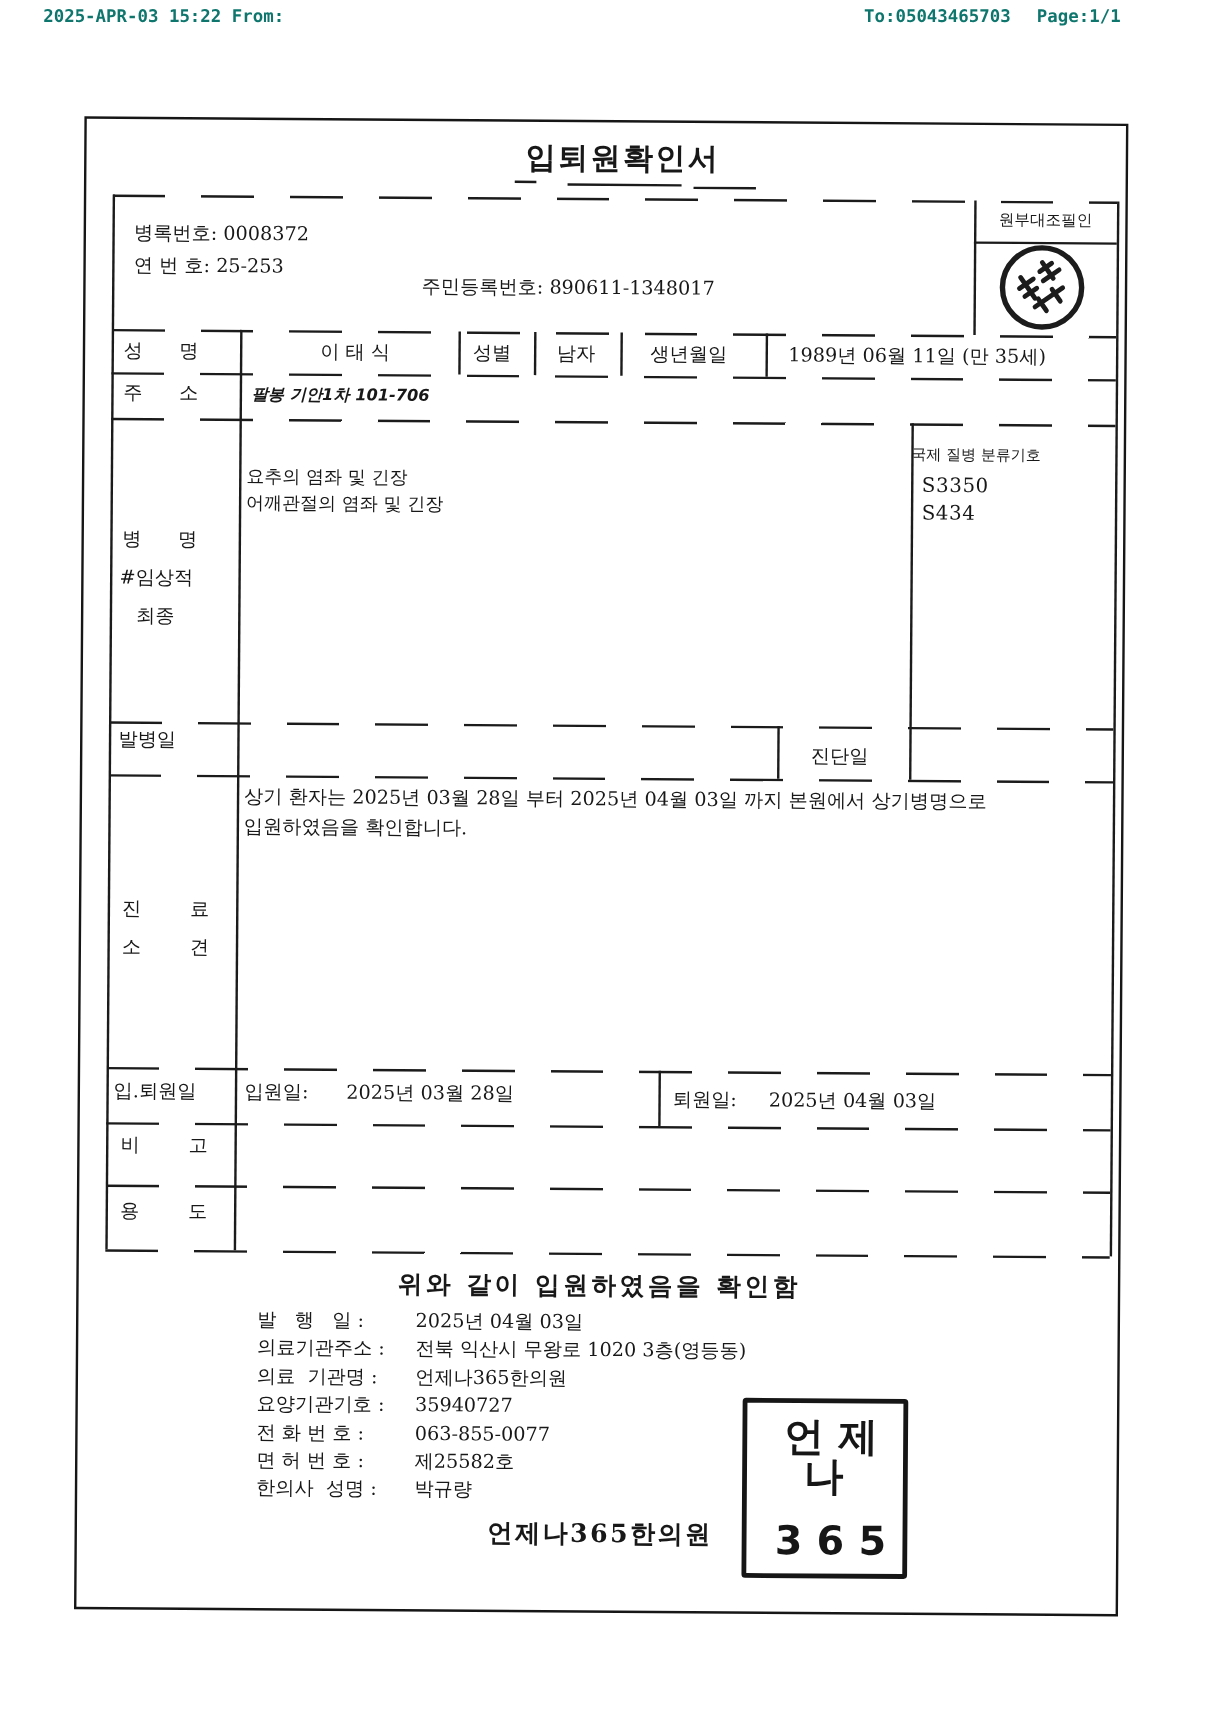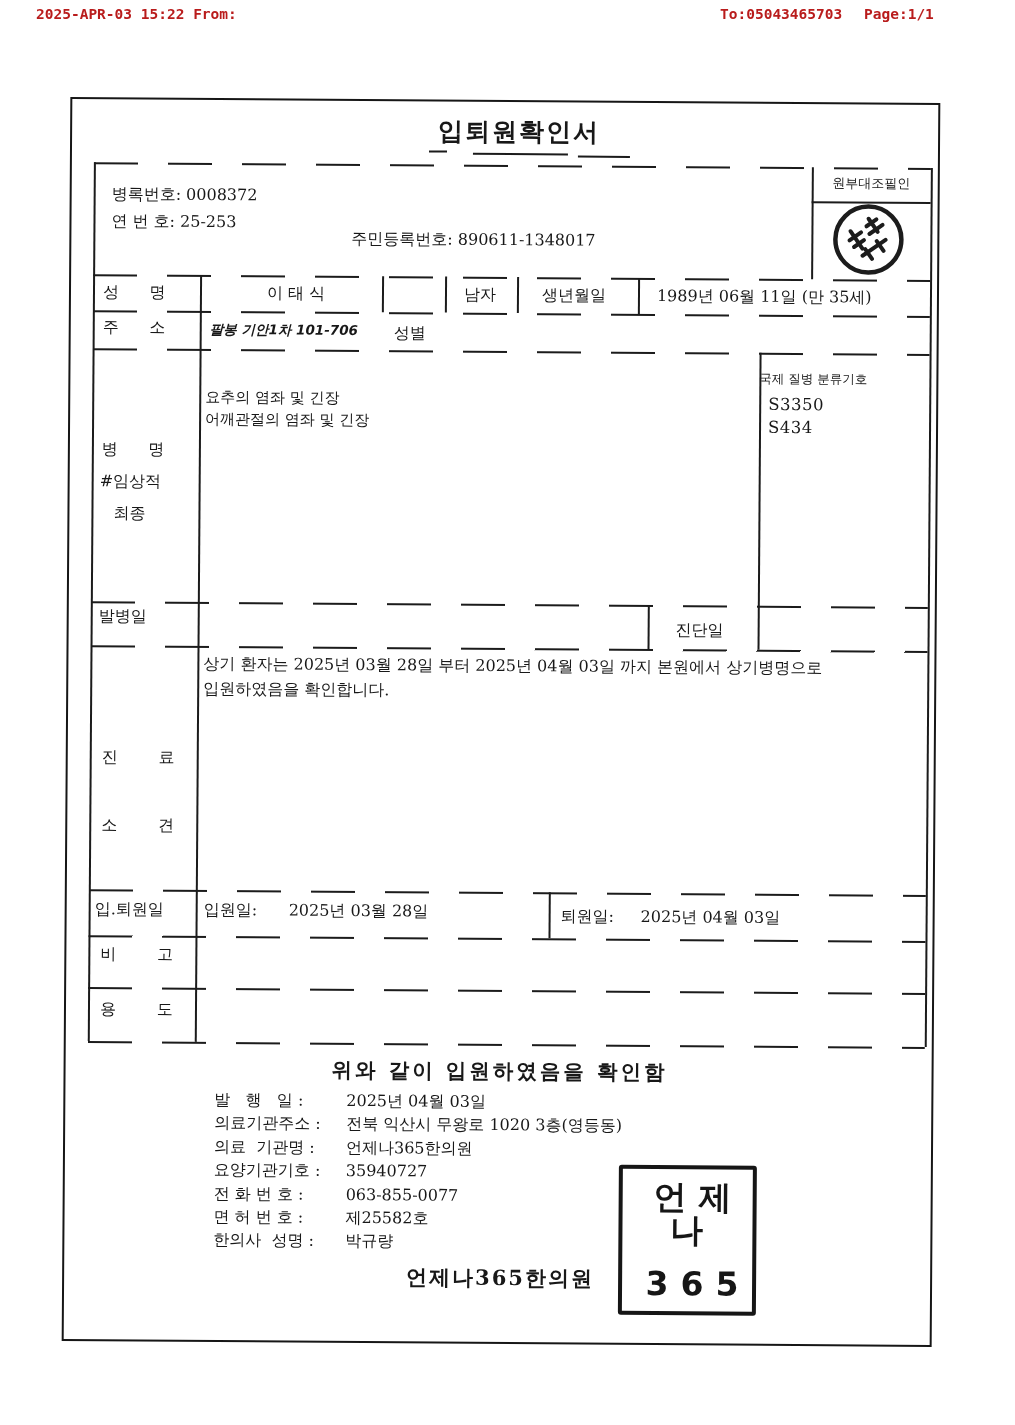--- a/index.html
+++ b/index.html
@@ -1,21 +1,21 @@
 <!DOCTYPE html>
 <html><head>
 <meta charset="utf-8">
 <style>
   html,body{margin:0;padding:0;background:#ffffff;}
   .page{position:relative;width:1015px;height:1425px;background:#fff;overflow:hidden;
         font-family:"DejaVu Serif","Liberation Serif",serif;color:#181818;}
   
   .fax{position:absolute;top:6px;left:0;width:100%;height:22px;
        font-family:"DejaVu Sans Mono","Liberation Mono",monospace;
-       font-size:14.5px;font-weight:600;color:#b91c1c;}
+       font-size:14.5px;font-weight:600;color:#0f766e;}
   .fax span{position:absolute;white-space:pre;}
   .fax .f-from{left:36px;}
   .fax .f-to{left:720px;}
   .fax .f-page{left:864px;}
   
   .doc{position:absolute;left:66px;top:100px;width:866px;height:1240px;
        border:2.5px solid #161616;transform:rotate(0.4deg);transform-origin:center;}
   
   .hline{position:absolute;height:2px;
          background:repeating-linear-gradient(90deg,#1b1b1b 0 44px,transparent 44px 74px);}
@@ -100,21 +100,21 @@
         </g>
       </svg>
     </div>
 
     <div class="t" style="left:40px;top:85px;"><span>병록번호:</span> <span>0008372</span></div>
     <div class="t" style="left:40px;top:112px;"><span>연 번 호:</span> <span>25-253</span></div>
     <div class="t" style="left:280px;top:128px;"><span>주민등록번호:</span> <span>890611-1348017</span></div>
 
     <div class="t" style="left:32px;top:183px;">성      명</div>
     <div class="t" style="left:196px;top:183px;letter-spacing:5px;">이태식</div>
-    <div class="t" style="left:323px;top:183px;margin-top:39px;">성별</div>
+    <div class="t" style="left:323px;top:183px;">성별</div>
     <div class="t" style="left:393px;top:183px;">남자</div>
     <div class="t" style="left:471px;top:183px;">생년월일</div>
     <div class="t" style="left:586px;top:183px;">1989년 06월 11일 (만 35세)</div>
 
     <div class="t" style="left:32px;top:218px;">주      소</div>
     <div class="t addr-val" style="left:139px;top:221px;font-style:italic;">팔봉 기안1차 101-706</div>
 
     <div class="t sm" style="left:689px;top:267px;width:170px;text-align:left;">국제 질병 분류기호</div>
     <div class="t md" style="left:135px;top:288px;">요추의 염좌 및 긴장</div>
     <div class="t md" style="left:135px;top:310px;">어깨관절의 염좌 및 긴장</div>
@@ -122,21 +122,21 @@
     <div class="t code" style="left:698px;top:314px;">S434</div>
     <div class="t" style="left:32px;top:340px;">병      명</div>
     <div class="t" style="left:30px;top:372px;">#임상적</div>
     <div class="t" style="left:44px;top:404px;">최종</div>
 
     <div class="t" style="left:30px;top:507px;">발병일</div>
     <div class="t" style="left:607px;top:517px;">진단일</div>
 
     <div class="t" style="left:135px;top:552px;width:700px;white-space:normal;word-break:keep-all;line-height:1.55;">상기 환자는 2025년 03월 28일 부터 2025년 04월 03일 까지 본원에서 상기병명으로 입원하였음을 확인합니다.</div>
     <div class="t" style="left:34px;top:648px;">진        료</div>
-    <div class="t" style="left:34px;top:680px;margin-top:36px;">소        견</div>
+    <div class="t" style="left:34px;top:680px;">소        견</div>
 
     <div class="t" style="left:28px;top:800px;">입.퇴원일</div>
     <div class="t" style="left:137px;top:800px;">입원일:</div>
     <div class="t" style="left:222px;top:800px;">2025년 03월 28일</div>
     <div class="t" style="left:494px;top:804px;">퇴원일:</div>
     <div class="t" style="left:574px;top:804px;">2025년 04월 03일</div>
 
     <div class="t" style="left:34px;top:845px;">비        고</div>
     <div class="t" style="left:34px;top:900px;">용        도</div>
 

